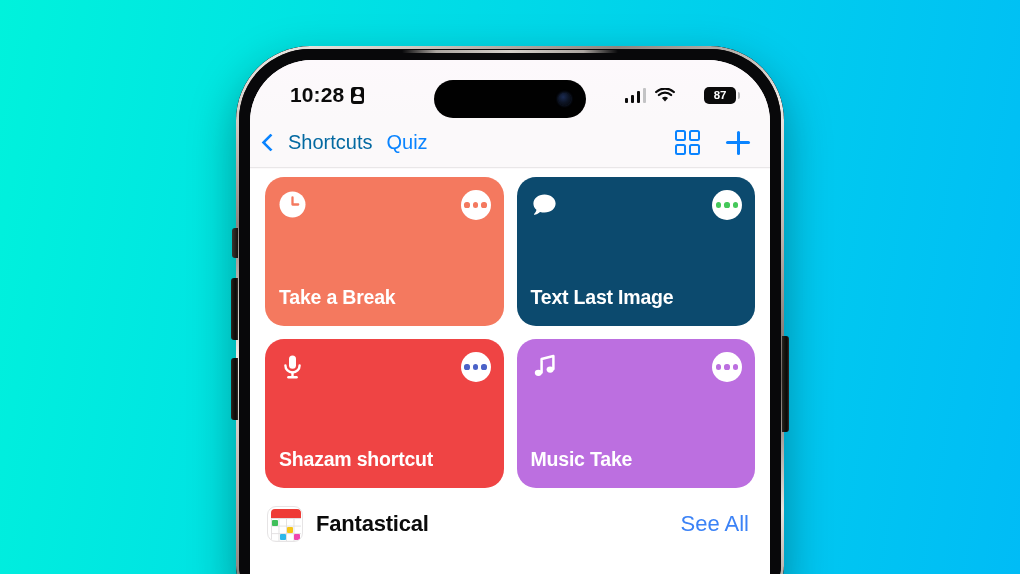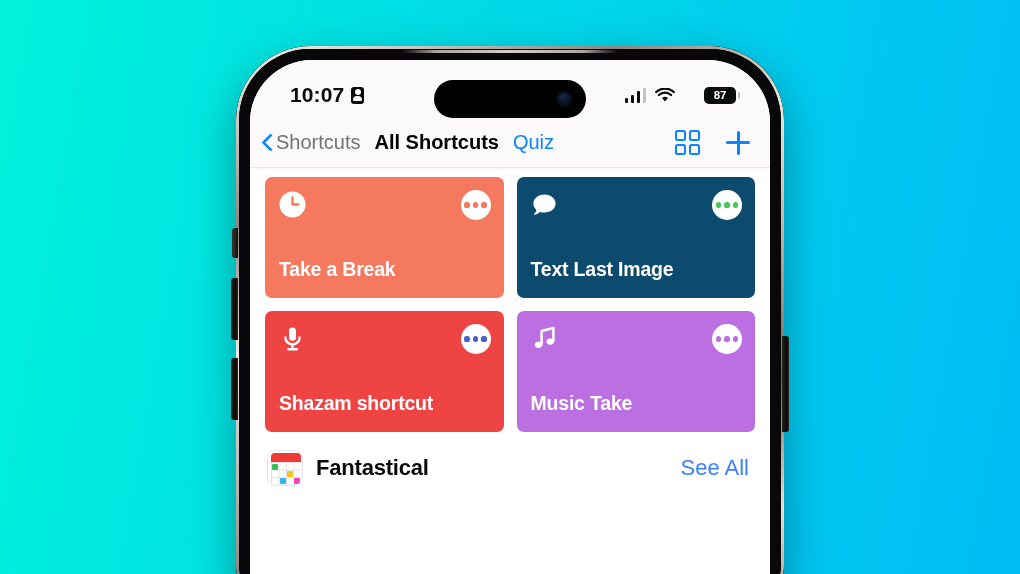--- a/index.html
+++ b/index.html
@@ -225,22 +225,22 @@
     height:50px;
     display:flex;
     align-items:center;
     padding:0 14px 0 12px;
     background:#fbf9fa;
     border-bottom:1px solid #e9e7e8;
   }
   .nav-back {
     display:flex;
     align-items:center;
-    gap:3px;
-    color:#737373;
+    gap:15px;
+    color:#0369a1;
     font-size:20px;
     flex-shrink:0;
   }
   .chev {
     width:11px; height:19px;
     position:relative;
     flex-shrink:0;
   }
   .chev::before {
     content:"";
@@ -302,22 +302,22 @@
     background:#fff;
     padding:8px 15px 0 15px;
   }
   .grid {
     display:grid;
     grid-template-columns:1fr 1fr;
     gap:13px;
   }
   .card {
     position:relative;
-    height:121px;
-    border-radius:7px;
+    height:149px;
+    border-radius:19px;
     padding:14px 14px 0 14px;
     display:flex;
     flex-direction:column;
   }
   .card-icon {
     width:27px; height:27px;
     display:flex;
     align-items:center;
     justify-content:center;
   }
@@ -406,21 +406,21 @@
 
     <div class="side-btn btn-mute"></div>
     <div class="side-btn btn-volup"></div>
     <div class="side-btn btn-voldn"></div>
     <div class="side-btn btn-power"></div>
 
     <div id="screen">
 
       <div id="statusbar">
         <div class="sb-time">
-          <span>10:07</span>
+          <span>10:28</span>
           <span class="focus-badge"></span>
         </div>
         <div class="sb-right">
           <span class="cell">
             <i></i>
               <i></i>
               <i></i>
               <i></i>
           </span>
           <span class="wifi">
@@ -438,21 +438,20 @@
 
       <div id="island">
         <span class="cam"></span>
       </div>
 
       <div id="navbar">
         <div class="nav-back">
           <span class="chev"></span>
           <span>Shortcuts</span>
         </div>
-        <div class="nav-title">All Shortcuts</div>
         <div class="nav-edit">Quiz</div>
         <div class="nav-actions">
           <span class="grid-icon">
             <i></i>
               <i></i>
               <i></i>
               <i></i>
           </span>
           <span class="plus-icon"></span>
         </div>

